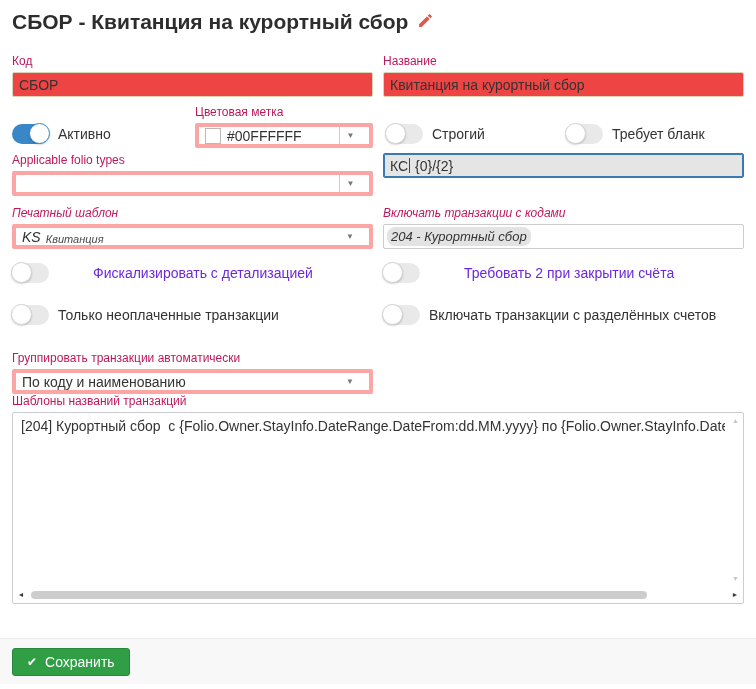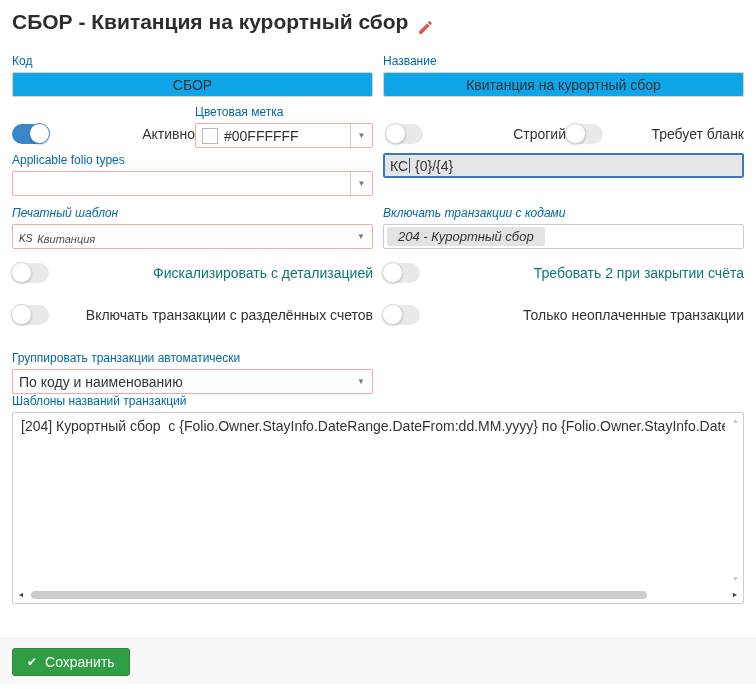--- a/index.html
+++ b/index.html
@@ -7,63 +7,63 @@
   body {
     width:756px; height:689px; overflow:hidden;
     background:#ffffff; color:#333;
     font-family:"Liberation Sans", sans-serif;
     font-size:14px;
   }
   .content { padding:8px 12px 0; }
 
   h1.page-title {
     font-size:21px; font-weight:700; color:#2d2d2d;
-    margin:2px 0 20px; display:flex; align-items:flex-end; gap:9px;
+    margin:2px 0 20px; display:flex; align-items:flex-start; gap:9px;
   }
   .pencil-svg { width:17px; height:17px; display:inline-block; }
 
-  .label { font-size:12px; color:#0369a1; margin-bottom:3px; line-height:15px; }
+  .label { font-size:12px; color:#be185d; margin-bottom:3px; line-height:15px; }
 
   .grid2 { display:grid; grid-template-columns:1fr 1fr; column-gap:10px; }
 
   .row1 { margin-bottom:8px; }
   .row2 { margin-bottom:5px; }
   .row3 { margin-bottom:10px; }
   .row4 { margin-bottom:14px;font-style:italic; }
   .row5 { margin-bottom:22px; }
   .row6 { margin-bottom:26px; }
   .row7 { }
 
   input.text-input {
     width:100%; height:25px; border:1px solid #ccc; border-radius:2px;
     font-size:14px; padding:0 6px; color:#333; font-family:inherit;
     outline:none; display:block;
   }
-  input.yellow { background:#0ea5e9; border-color:#d9d5b4;text-align:center; }
+  input.yellow { background:#ef4444; border-color:#d9d5b4; }
 
   .combo {
-    width:100%; height:25px; border:1px solid #fca5a5; border-radius:2px;
+    width:100%; height:25px; border:4px solid #fca5a5; border-radius:2px;
     background:#fff; display:flex; align-items:center;
-    padding:0 0 0 6px; cursor:pointer; position:relative;
+    padding:0 8px 0 6px; cursor:pointer; position:relative;
   }
   .combo .combo-text { flex:1; overflow:hidden; white-space:nowrap; }
   .combo .caret {
     color:#777; font-size:8px; width:22px; text-align:center; flex:0 0 auto;
     align-self:stretch; display:flex; align-items:center; justify-content:center;
   }
   .combo.with-sep .caret { border-left:1px solid #ccc; }
 
   .swatch {
     width:16px; height:16px; border:1px solid #b9b9b9; background:#fff;
     margin-right:6px; flex:0 0 auto;
   }
 
   
-  .toggle-row { display:flex; align-items:center; gap:9px; font-size:14px;justify-content:space-between; }
-  .toggle-row.disabled { color:#0f766e;gap:44px; }
+  .toggle-row { display:flex; align-items:center; gap:9px; font-size:14px; }
+  .toggle-row.disabled { color:#6d28d9;gap:44px; }
   .toggle {
     width:37px; height:20px; border-radius:10px; background:#e9e9e9;
     position:relative; flex:0 0 auto; cursor:pointer;
   }
   .toggle .knob {
     width:21px; height:21px; border-radius:50%; background:#fff;
     border:1px solid #d2d2d2; position:absolute; top:-1px; left:-1px;
     box-shadow:0 1px 2px rgba(0,0,0,.18);
   }
   .toggle.on { background:#3a87c8; }
@@ -78,29 +78,29 @@
 
   
   .focus-input {
     width:100%; height:25px; border:1px solid #3879b6; border-radius:2px;
     box-shadow:inset 0 0 0 1px #3879b6; background:#e5e5e5;
     display:flex; align-items:center; padding:0 6px; font-size:14px;
   }
   .focus-input .seg { white-space:pre; }
   .text-caret { width:1px; height:15px; background:#1d4f7c; margin:0 1px; flex:0 0 auto; }
 
-  .pt-code { font-size:10px; font-weight:500;text-align:right; }
+  .pt-code { font-size:14px; font-weight:500;text-align:right; }
   .pt-name { font-size:11px; color:#4a4a4a; margin-left:5px; position:relative; top:1px;margin-top:40px; }
 
   .chipbox {
     width:100%; height:25px; border:1px solid #ccc; border-radius:2px;
     background:#fff; display:flex; align-items:center; padding:0 3px;
   }
   .chip {
-    background:#e3e3e3; border-radius:2px; padding:2px 11px; font-size:13px;
+    background:#e3e3e3; border-radius:8px; padding:2px 4px; font-size:13px;
     white-space:nowrap; cursor:default;
   }
 
   
   .textbox {
     position:relative; width:100%; height:192px; border:1px solid #ccc;
     border-radius:2px; background:#fff; overflow:hidden; font-size:14px;
   }
   .textbox .line {
     position:absolute; top:5px; left:8px; right:18px;
@@ -191,21 +191,21 @@
       <div class="label">Applicable folio types</div>
       <div class="combo with-sep">
         <span class="combo-text"></span>
         <span class="caret">▼</span>
       </div>
     </div>
     <div class="field">
       <div class="focus-input">
         <span class="seg">КС</span>
         <span class="text-caret"></span>
-        <span class="seg"> {0}/{4}</span>
+        <span class="seg"> {0}/{2}</span>
       </div>
     </div>
   </div>
 
   <div class="grid2 row4">
     <div class="field">
       <div class="label">Печатный шаблон</div>
       <div class="combo">
         <span class="combo-text"><span class="pt-code">KS</span><span class="pt-name">Квитанция</span></span>
         <span class="caret">▼</span>
@@ -232,27 +232,27 @@
         </div>
       <span>Требовать 2 при закрытии счёта</span>
     </div>
   </div>
 
   <div class="grid2 row6">
     <div class="toggle-row">
       <div class="toggle">
           <div class="knob"></div>
         </div>
+      <span>Только неоплаченные транзакции</span>
+    </div>
+    <div class="toggle-row">
+      <div class="toggle">
+          <div class="knob"></div>
+        </div>
       <span>Включать транзакции с разделённых счетов</span>
-    </div>
-    <div class="toggle-row">
-      <div class="toggle">
-          <div class="knob"></div>
-        </div>
-      <span>Только неоплаченные транзакции</span>
     </div>
   </div>
 
   <div class="grid2 row7">
     <div class="field">
       <div class="label">Группировать транзакции автоматически</div>
       <div class="combo">
         <span class="combo-text">По коду и наименованию</span>
         <span class="caret">▼</span>
       </div>

